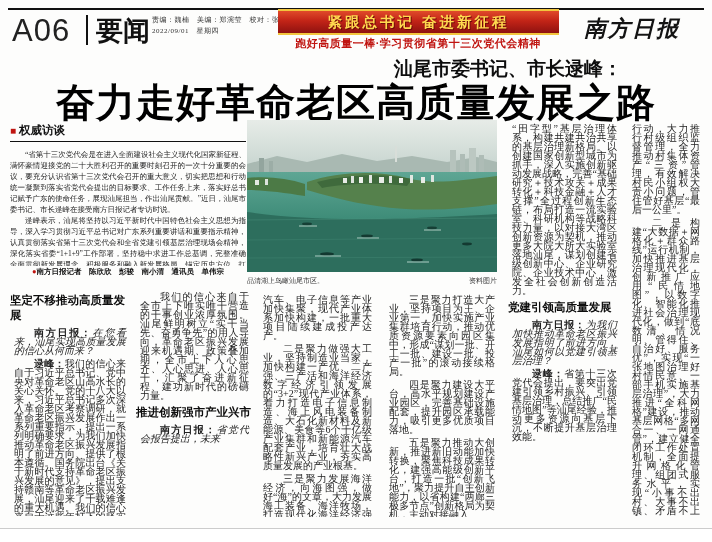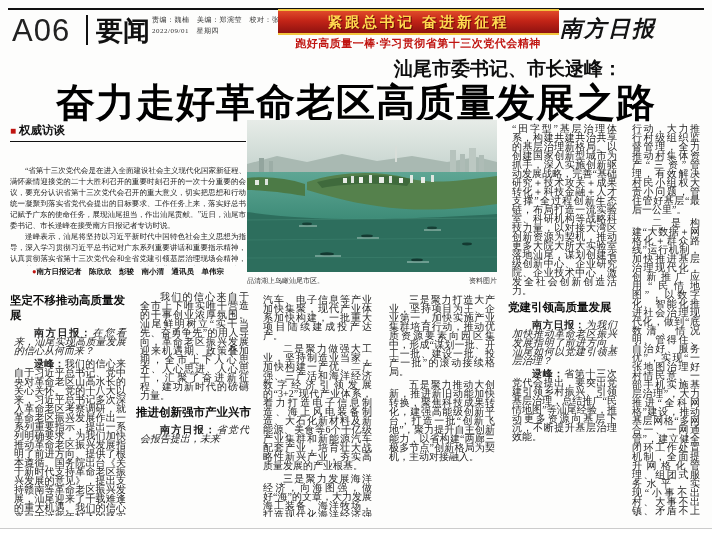--- a/index.html
+++ b/index.html
@@ -15,29 +15,29 @@
   #credits{left:152px;top:15px;font-size:7px;color:#333;letter-spacing:.5px;}
   #dateline{left:152px;top:26px;font-size:7px;color:#333;letter-spacing:.5px;}
   #banner{left:278px;top:9px;width:281px;height:22px;
           background:linear-gradient(180deg,#e04a2a 0%,#c22417 45%,#8f1210 100%);
           border-top:2px solid #f2c53d;border-bottom:2px solid #f2c53d;
           display:flex;align-items:center;justify-content:center;text-align:right;}
   #banner span{color:#ffd94f;font-weight:900;font-size:14.5px;letter-spacing:3px;
           font-family:"Liberation Sans","DejaVu Sans",sans-serif;text-shadow:1px 1px 0 #6e0a08;}
   #banner-sub{left:270px;top:36px;width:296px;text-align:center;color:#c01511;
           font-weight:700;font-size:11px;font-family:"Liberation Sans",sans-serif;letter-spacing:.5px;}
-  #masthead{left:560px;top:14px;width:144px;text-align:left;font-size:22px;font-weight:700;
+  #masthead{left:560px;top:14px;width:144px;text-align:center;font-size:22px;font-weight:700;
           font-style:italic;color:#141414;letter-spacing:2px;}
   
   #kicker{left:90px;top:56px;width:532px;text-align:right;font-size:19px;font-weight:700;color:#0d0d0d;}
   #main-title{left:20px;top:76px;width:672px;text-align:center;font-size:39px;font-weight:900;
           letter-spacing:1px;color:#000;font-family:Liberation Serif, serif;}
   
   #intro{left:10px;top:120px;width:236px;height:146px;overflow:hidden;}
-  #intro-tag{border-bottom:1.5px solid #111;padding-bottom:3px;margin-bottom:23px;
+  #intro-tag{border-bottom:1.5px solid #111;padding-bottom:3px;margin-bottom:7px;
           font-family:"Liberation Sans",sans-serif;}
   #intro-tag .sq{color:#c01511;font-size:10px;margin-right:3px;}
   #intro-tag .tx{font-size:11.5px;font-weight:700;color:#111;}
   #intro p{margin:0;font-size:7.5px;line-height:11px;text-align:justify;text-indent:2em;color:#222;}
   #byline{left:10px;top:267px;width:236px;text-align:center;font-size:7.5px;font-weight:700;color:#111;}
   #byline .dot{color:#c01511;}
   
   #photo{left:247px;top:120px;width:250px;height:152px;overflow:hidden;background:#9db8ae;}
   #caption-row{left:247px;top:276px;width:250px;display:flex;justify-content:space-between;
           font-size:7px;color:#333;gap:44px;}
@@ -163,20 +163,21 @@
   </div>
 
   <div class="abs col" id="col3">
     <p style="text-indent:0;">汽车、电子信息等产业加快集聚，现代产业体系加快构建，一批重大项目陆续建成投产达产。</p>
     <p>二是聚力做强大工业，坚持制造业当家，加快构建一产优、二产强、三产活和海洋经济数字经济引领发展的“3+2”现代产业体系，着力打造电子信息制造、海上风电装备制造、大石化新材料及新能源、美食等6个千亿级产业集群和新能源汽车配套产业，培育壮大战略性新兴产业，夯实高质量发展的产业根基。</p>
     <p>三是聚力发展海洋经济，向海图强，做好“海”的文章，大力发展海工装备、海洋牧场，打造现代化海洋经济强市。</p>
   </div>
 
   <div class="abs col" id="col4">
     <p>三是聚力打造大产业，坚持项目为王、企业第一，加快实施产业集群培育行动，推动优质资源要素向园区集中，形成“谋划一批、开工一批、建设一批、投产一批”的滚动接续格局。</p>
+    <p>四是聚力建设大平台，高水平规划建设产业园区，完善基础设施配套，提升园区承载能力，吸引更多优质项目落地。</p>
     <p>五是聚力推动大创新，推进新旧动能加快转换，聚焦科技成果转化，建强高能级创新平台，打造一批“创新飞地”，聚力提升自主创新能力，以省构建“两廊三极多节点”创新格局为契机，主动对接融入。</p>
   </div>
 
   <div class="abs col" id="col5">
     <p style="text-indent:0;">“田字型”基层治理体系，构建共建共治共享的基层治理新格局。以创建国家创新型城市为抓手，深入实施创新驱动发展战略，完善“基础研究＋技术攻关＋成果转化＋科技金融＋人才支撑”全过程创新生态链，布局打造一流实验室、科研机构等战略科技力量，以对接大湾区创新资源为契机，推动更多大院大所大实验室落地汕尾，谋划创建省级创新中心、企业研究院、企业技术中心，激发全社会创新创造活力。</p>
     <div class="subhead">党建引领高质量发展</div>
     <p class="q"><span class="ql">南方日报：</span><span>为我们加快推动革命老区振兴发展指明了前进方向，汕尾如何以党建引领基层治理？</span></p>
     <p><span class="al">逯峰：</span><span>省第十三次党代会提出，要突出党建引领乡村振兴、引领基层治理，总结推广“民情地图”等汕尾经验，推动更多资源向基层下沉，不断提升基层治理效能。</span></p>
   </div>
 

